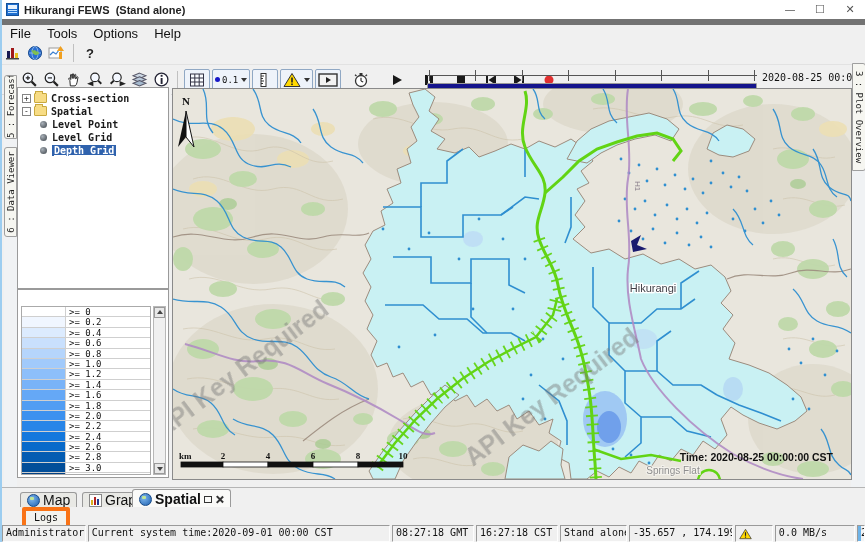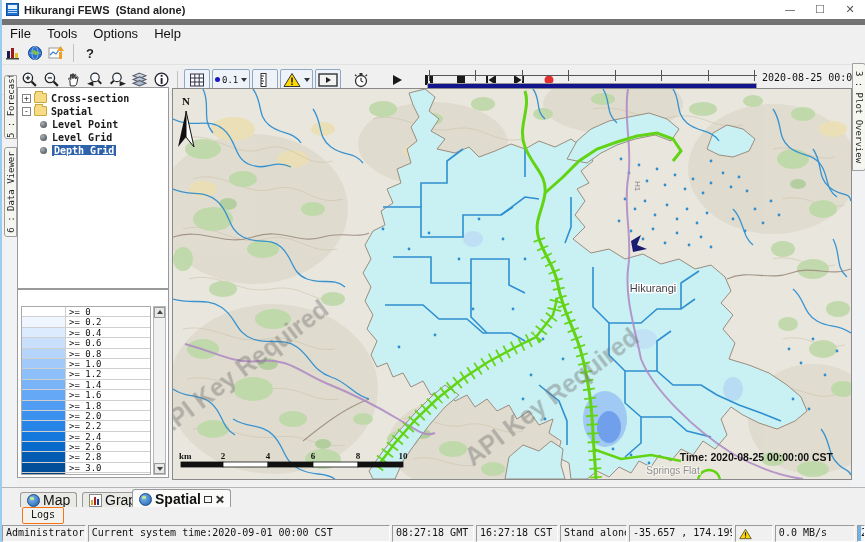--- a/index.html
+++ b/index.html
@@ -103,21 +103,21 @@
   .mini-globe:after{content:"";position:absolute;left:2px;top:2px;width:4px;height:3px;background:#bfe597;border-radius:1px;}
   .mini-chart{width:11px;height:11px;background:#fdfdfd;border:1px solid #888;position:relative;}
   .mini-chart i{position:absolute;bottom:1px;width:2px;}
   .restore-glyph{width:8px;height:7px;border:1px solid #333;display:inline-block;box-sizing:border-box;}
   .close-glyph{position:relative;width:9px;height:9px;display:inline-block;}
   .close-glyph:before,.close-glyph:after{content:"";position:absolute;left:4px;top:0;width:1.5px;height:9px;background:#333;}
   .close-glyph:before{transform:rotate(45deg);}
   .close-glyph:after{transform:rotate(-45deg);}
 
   .logs-row{position:absolute;left:0;top:507px;width:865px;height:18px;background:#f0f0f0;}
-  .logs-btn{position:absolute;left:20px;top:0;height:15px;padding:0 8px;background:#f2f2ee;border:1px solid #f97316;
+  .logs-btn{position:absolute;left:20px;top:0;height:15px;padding:0 8px;background:#f2f2ee;border:4px solid #f97316;
             border-radius:2px;font:10px/14px "DejaVu Sans Mono",monospace;color:#111;}
 
   
   .statusbar{position:absolute;left:0;top:525px;width:865px;height:17px;background:#f0f0f0;display:flex;align-items:stretch;}
   .sb-cell{border:1px solid;border-color:#9a9a9a #fdfdfd #fdfdfd #9a9a9a;margin-right:2px;
            font:10px/14px "DejaVu Sans Mono",monospace;color:#111;padding:0 3px;white-space:nowrap;
            overflow:hidden;box-sizing:border-box;}
   .sb-mem{background:linear-gradient(to right,#6db3e8 0 42%,#f4f4f4 42%);}
   svg text{user-select:none;}
 </style>

